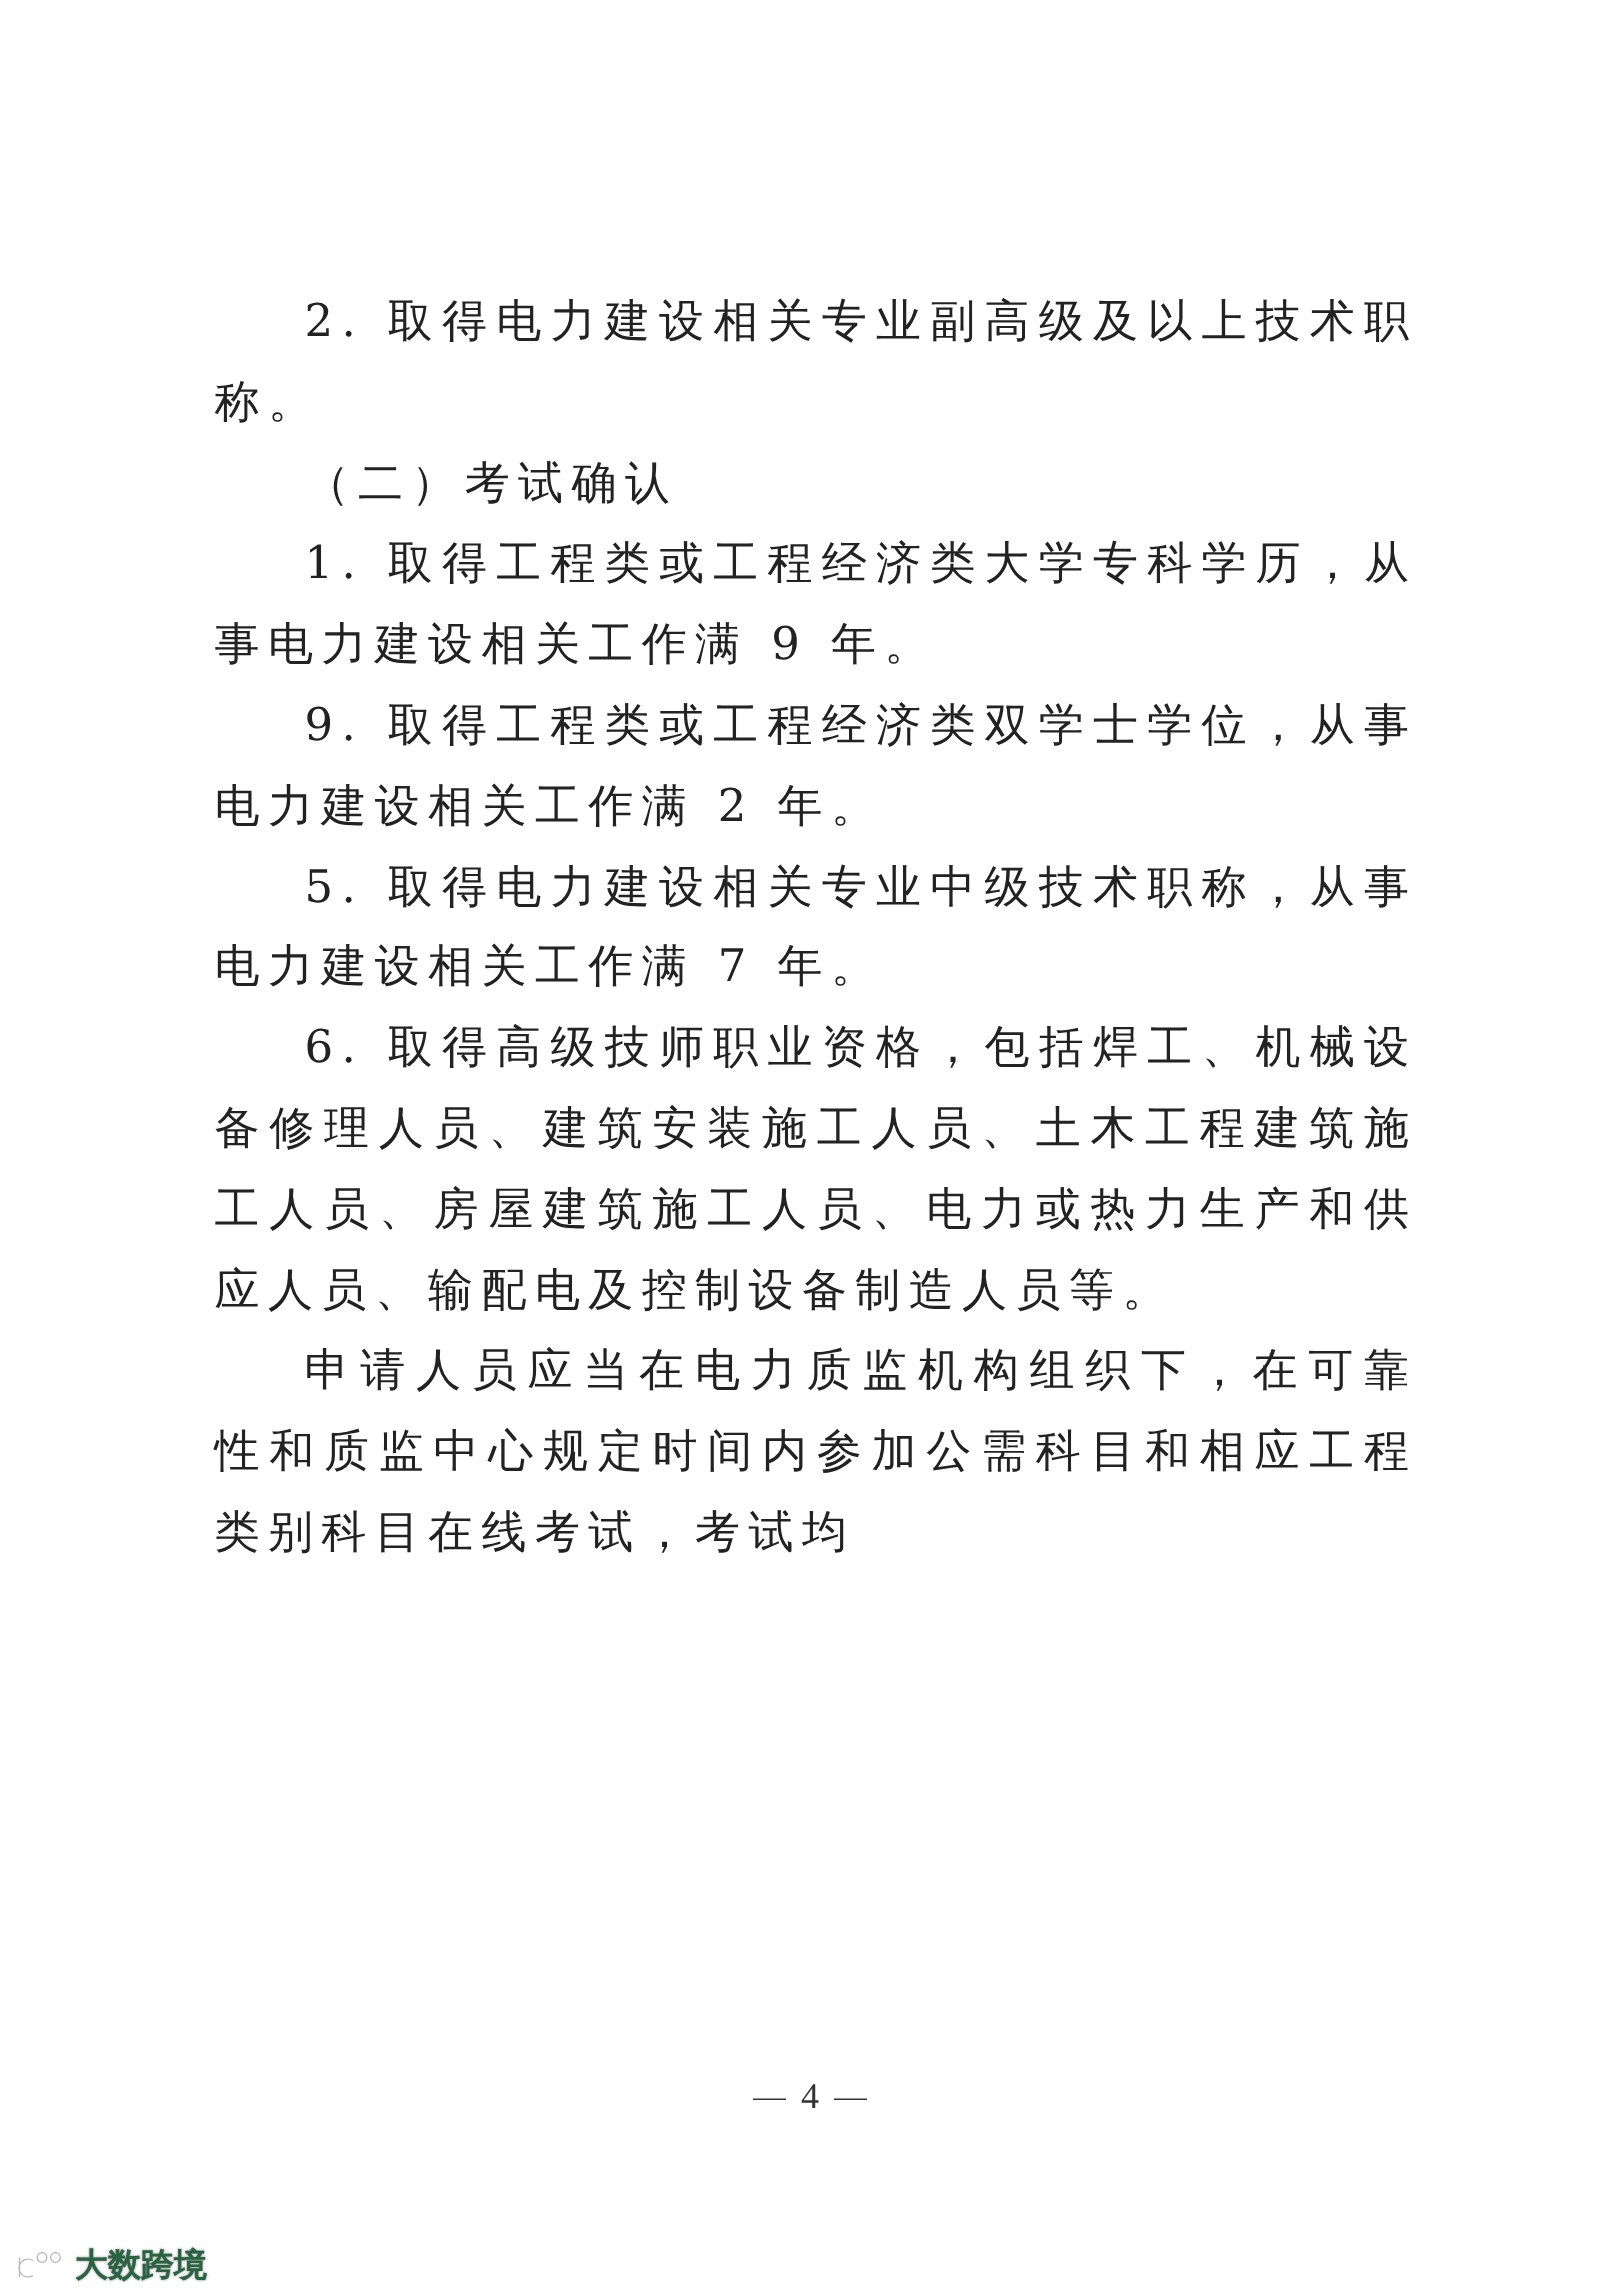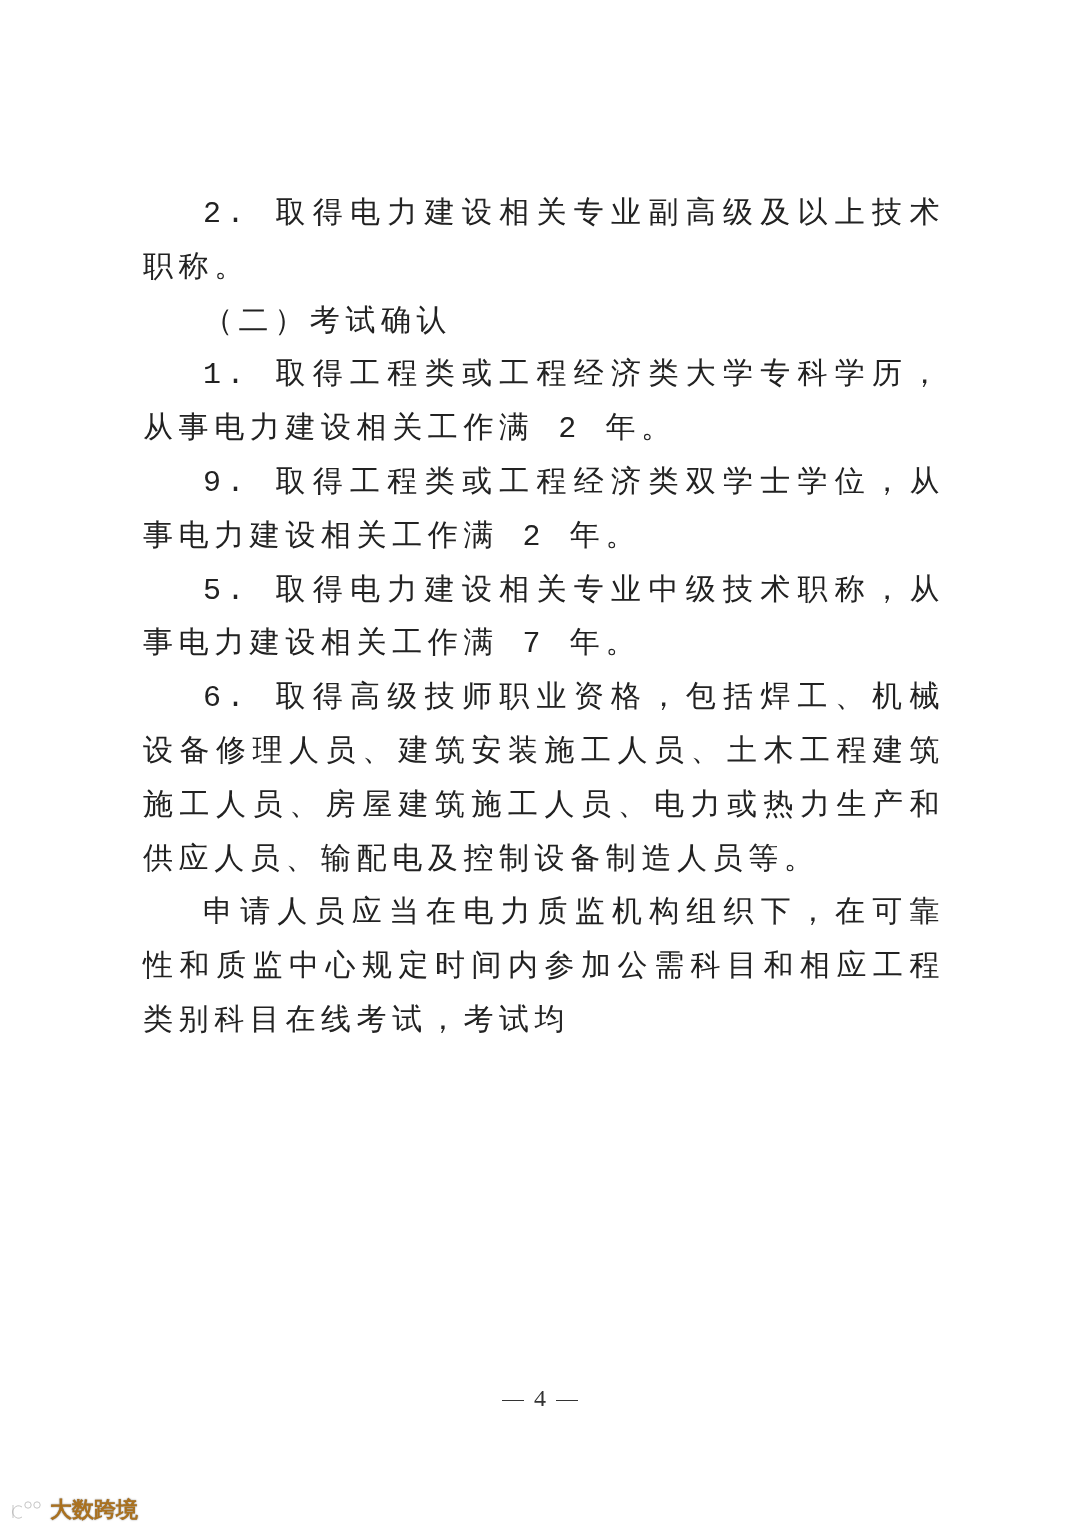--- a/index.html
+++ b/index.html
@@ -31,22 +31,22 @@
     .para {
       font-size: 30px;
       line-height: 53.8px;
       letter-spacing: 5.6px;
       text-align: justify;
       text-align-last: left;
       margin: 0;
       word-break: break-all;
       white-space: normal;
     }
-    .indent { text-indent: 60px; font-family: Liberation Mono, monospace; }
-    .heading { text-indent: 60px; letter-spacing: 5.6px; font-family: Liberation Mono, monospace; }
+    .indent { text-indent: 60px; }
+    .heading { text-indent: 60px; letter-spacing: 5.6px; }
     .page-number {
       position: absolute;
       left: 0;
       width: 1080px;
       top: 1385px;
       text-align: center;
       font-size: 24px;
       color: #333333;
       font-family: "Liberation Serif", "DejaVu Serif", serif;
     }
@@ -58,37 +58,37 @@
       vertical-align: middle;
       margin: 0 10px;
     }
     .watermark {
       position: absolute;
       left: 10px;
       top: 1495px;
       display: flex;
       align-items: center;
       gap: 6px;
-      color: #a16207;
+      color: #14532d;
       font-family: "DejaVu Sans", sans-serif;
       font-size: 22px;
       font-weight: bold;
       text-shadow: 0 0 2px #9a9a9a, 0 0 1px #9a9a9a;
       opacity: 0.9;
     }
     .watermark svg { display: block; }
   </style>
 </head>
 <body>
 
 <div class="page">
   <div class="content">
     <p class="para indent">2. 取得电力建设相关专业副高级及以上技术职称。</p>
     <p class="para heading">（二）考试确认</p>
-    <p class="para indent">1. 取得工程类或工程经济类大学专科学历，从事电力建设相关工作满 2 年。</p>
+    <p class="para indent">1. 取得工程类或工程经济类大学专科学历，从事电力建设相关工作满 9 年。</p>
     <p class="para indent">9. 取得工程类或工程经济类双学士学位，从事电力建设相关工作满 2 年。</p>
     <p class="para indent">5. 取得电力建设相关专业中级技术职称，从事电力建设相关工作满 7 年。</p>
     <p class="para indent">6. 取得高级技师职业资格，包括焊工、机械设备修理人员、建筑安装施工人员、土木工程建筑施工人员、房屋建筑施工人员、电力或热力生产和供应人员、输配电及控制设备制造人员等。</p>
     <p class="para indent">申请人员应当在电力质监机构组织下，在可靠性和质监中心规定时间内参加公需科目和相应工程类别科目在线考试，考试均</p>
   </div>
 
   <div class="page-number">
     <span class="dash"></span><span>4</span><span class="dash"></span>
   </div>
 

